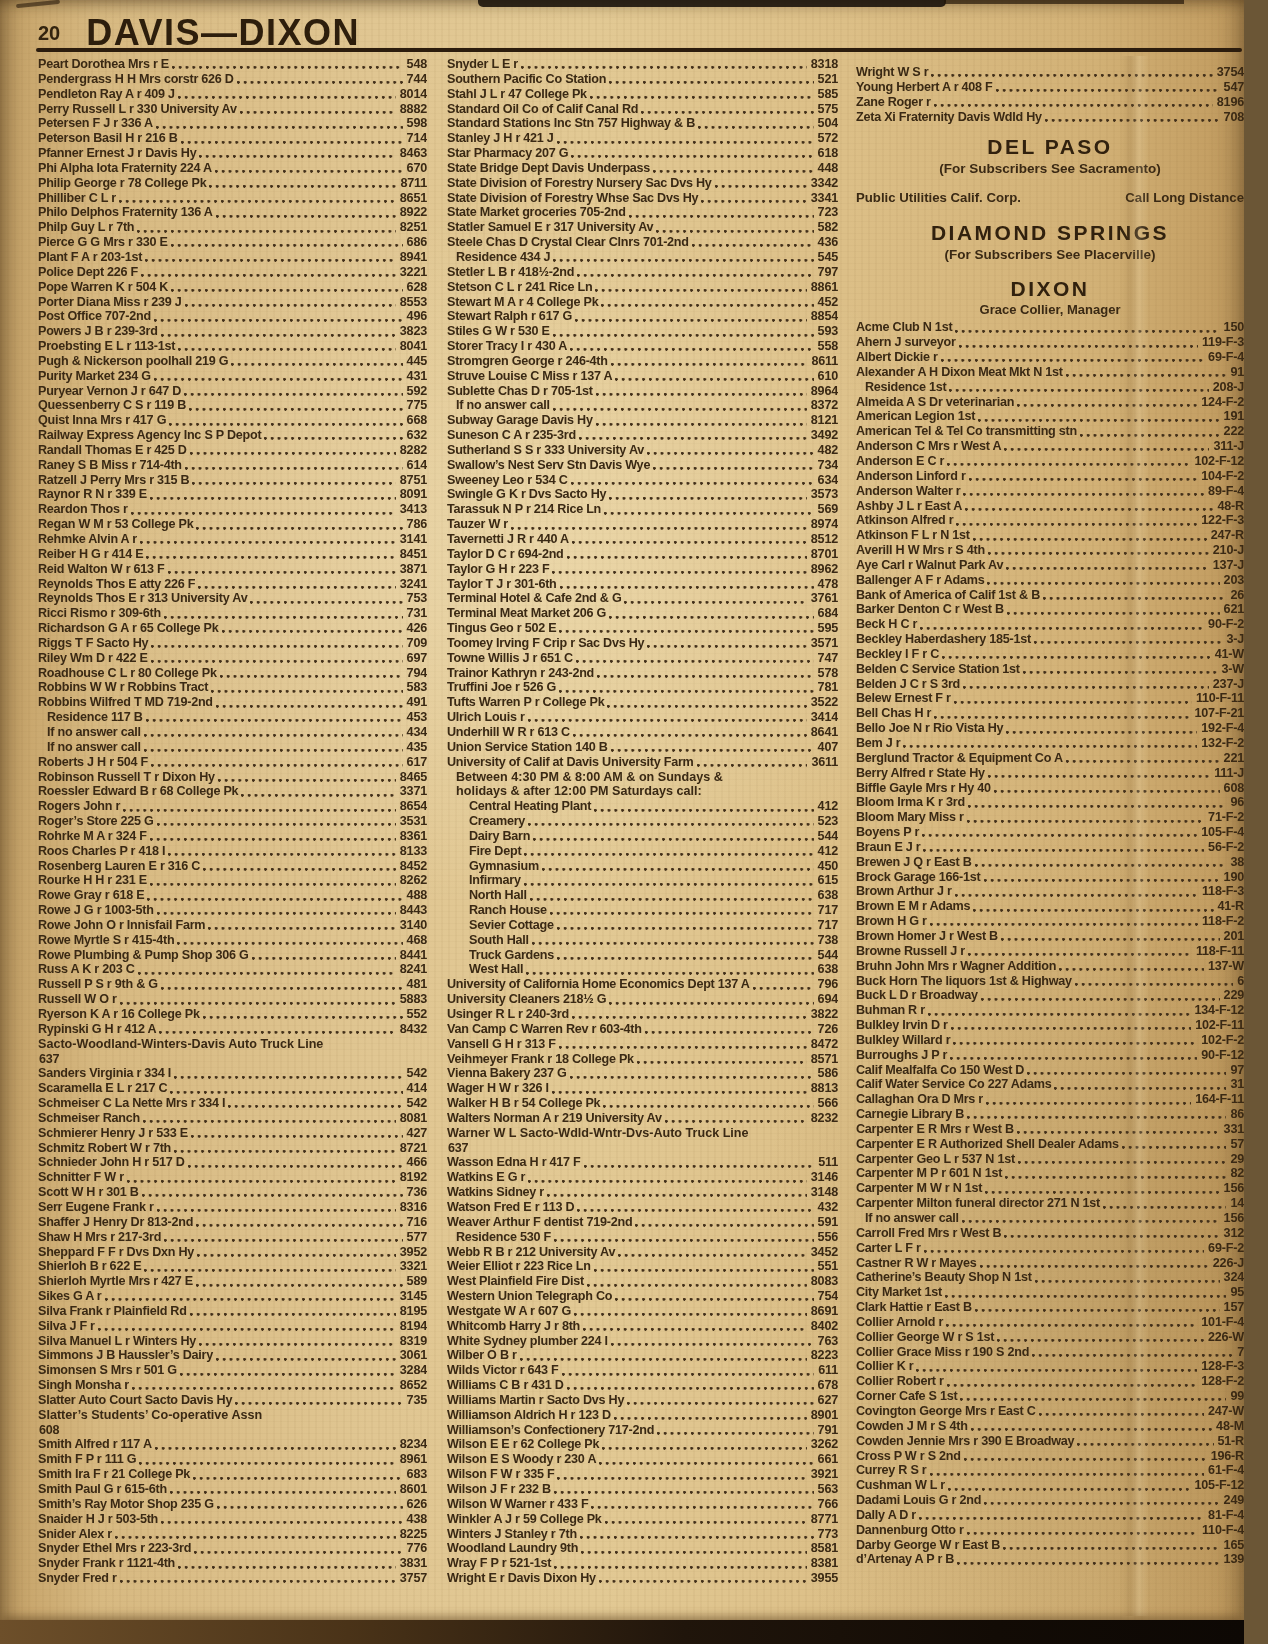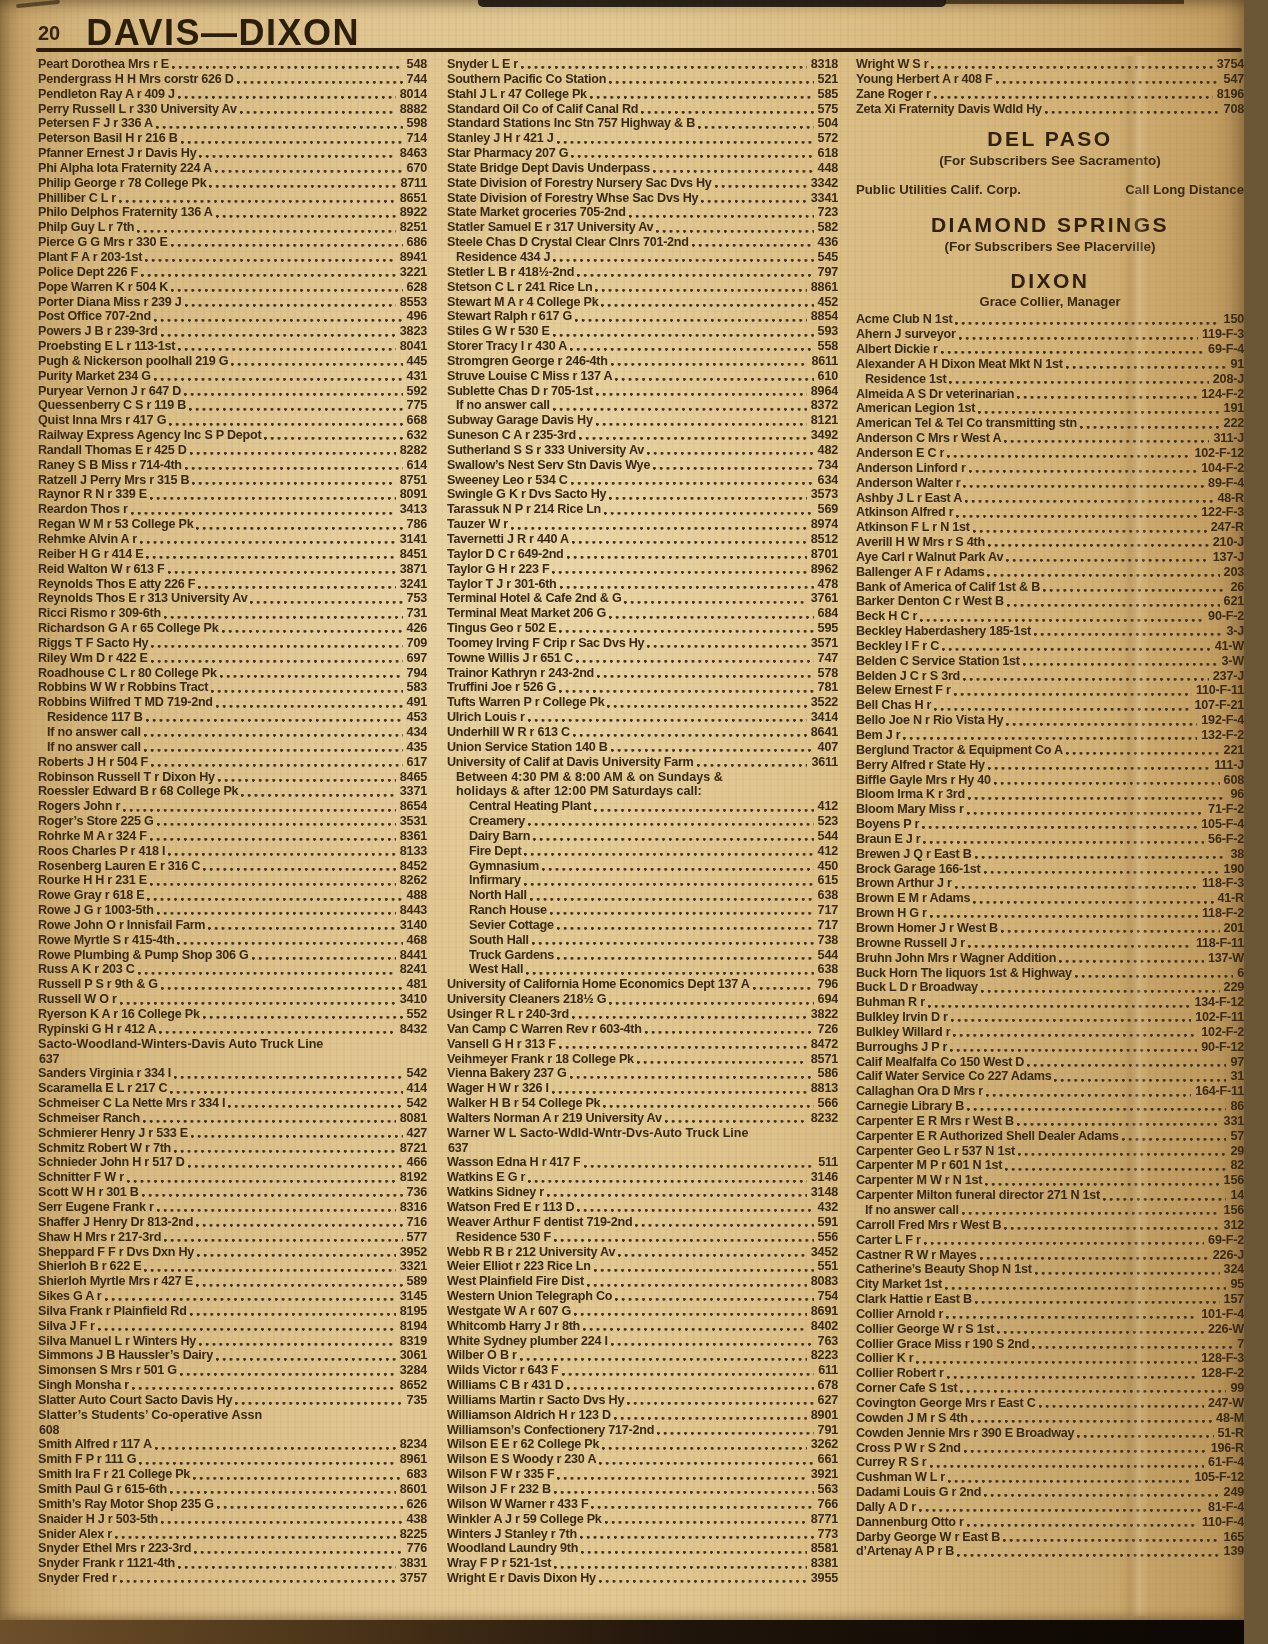--- a/index.html
+++ b/index.html
@@ -19,21 +19,21 @@
   }
   
   #hdr{position:absolute;left:38px;top:14px;height:34px;display:flex;align-items:flex-end;}
   #pagenum{font-size:20px;font-weight:bold;color:#33240f;margin-right:26px;line-height:30px;}
   #ptitle{font-size:36px;font-weight:bold;color:#2d1e0c;letter-spacing:1.5px;line-height:30px;}
   #hrule{position:absolute;left:36px;top:48px;width:1206px;height:4px;background:#2b1c0d;border-radius:2px;}
   
   .col{position:absolute;top:57px;}
   #col1{left:38px;width:389px;}
   #col2{left:447px;width:391px;}
-  #col3{left:856px;width:388px;}
+  #col3{left:856px;width:388px;margin-top:8px;}
   .entry{display:flex;align-items:baseline;height:14.85px;line-height:14.85px;
          font-size:12.6px;font-weight:bold;color:#3a2914;overflow:hidden;}
   .entry .nm{white-space:nowrap;letter-spacing:-0.25px;}
   .entry .num{white-space:nowrap;margin-left:1px;letter-spacing:-0.2px;}
   .leader{flex:1 1 auto;min-width:5px;height:3px;align-self:flex-end;margin:0 3px 2.5px 3px;
           background-image:radial-gradient(circle at 1.4px 1.4px,#43301a 1.25px,rgba(0,0,0,0) 1.55px);
           background-size:6.8px 3px;background-repeat:repeat-x;}
   .ind1{padding-left:9px;}
   .ind2{padding-left:22px;}
   .wrap .nm{letter-spacing:0;}
@@ -379,21 +379,21 @@
         <span class="num">8241</span>
       </div>
       <div class="entry">
         <span class="nm">Russell P S r 9th &amp; G</span>
         <span class="leader"></span>
         <span class="num">481</span>
       </div>
       <div class="entry">
         <span class="nm">Russell W O r</span>
         <span class="leader"></span>
-        <span class="num">3410</span>
+        <span class="num">5883</span>
       </div>
       <div class="entry">
         <span class="nm">Ryerson K A r 16 College Pk</span>
         <span class="leader"></span>
         <span class="num">552</span>
       </div>
       <div class="entry">
         <span class="nm">Rypinski G H r 412 A</span>
         <span class="leader"></span>
         <span class="num">8432</span>
@@ -738,21 +738,21 @@
         <span class="nm">Tauzer W r</span>
         <span class="leader"></span>
         <span class="num">8974</span>
       </div>
       <div class="entry">
         <span class="nm">Tavernetti J R r 440 A</span>
         <span class="leader"></span>
         <span class="num">8512</span>
       </div>
       <div class="entry">
-        <span class="nm">Taylor D C r 649-2nd</span>
+        <span class="nm">Taylor D C r 694-2nd</span>
         <span class="leader"></span>
         <span class="num">8701</span>
       </div>
       <div class="entry">
         <span class="nm">Taylor G H r 223 F</span>
         <span class="leader"></span>
         <span class="num">8962</span>
       </div>
       <div class="entry">
         <span class="nm">Taylor T J r 301-6th</span>

